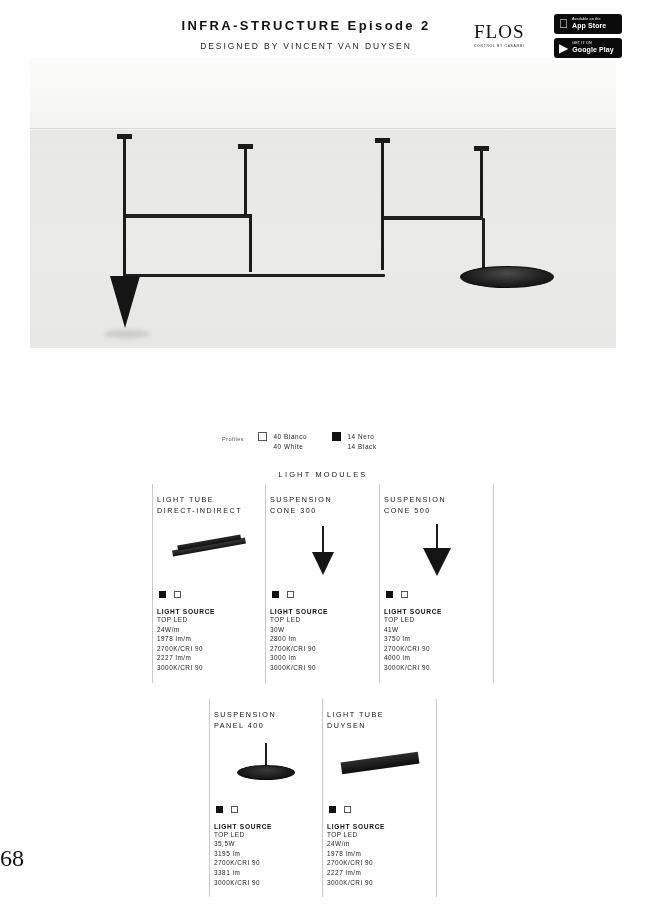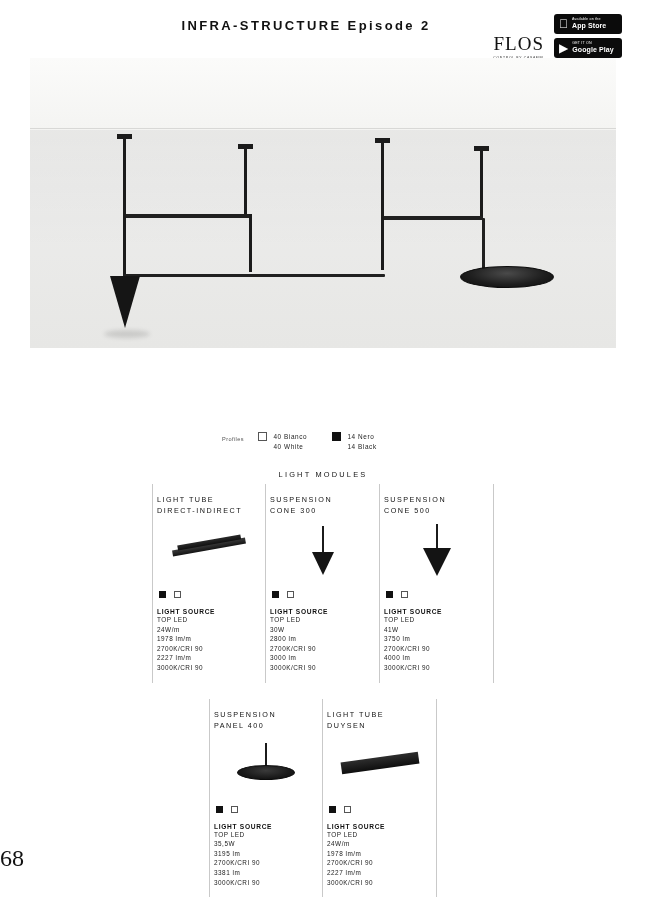--- a/index.html
+++ b/index.html
@@ -43,22 +43,22 @@
   }
   .doc-subtitle {
     font-size: 8.5px;
     letter-spacing: 1.9px;
     color: #222;
     margin-top: 8px;
   }
   .brand {
     position: absolute;
     right: 102px;
-    top: 34px;
-    text-align: right;
+    top: 22px;
+    text-align: left;
     width: 70px;
   }
   .brand-name {
     font-family: "Liberation Serif", serif;
     font-size: 19px;
     letter-spacing: 1px;
     color: #111;
     line-height: 1;
   }
   .brand-tag {
@@ -226,20 +226,21 @@
   }
 </style>
 </head>
 <body>
 
 <div class="page">
 
   <div class="header">
     <div class="title-block">
       <div class="doc-title">INFRA-STRUCTURE Episode 2</div>
+      <div class="doc-subtitle">DESIGNED BY VINCENT VAN DUYSEN</div>
     </div>
 
     <div class="brand">
       <div class="brand-name">FLOS</div>
       <div class="brand-tag">CONTROL BY CASAMBI</div>
     </div>
 
     <div class="badges">
       <div class="badge">
         <span class="glyph"></span>

